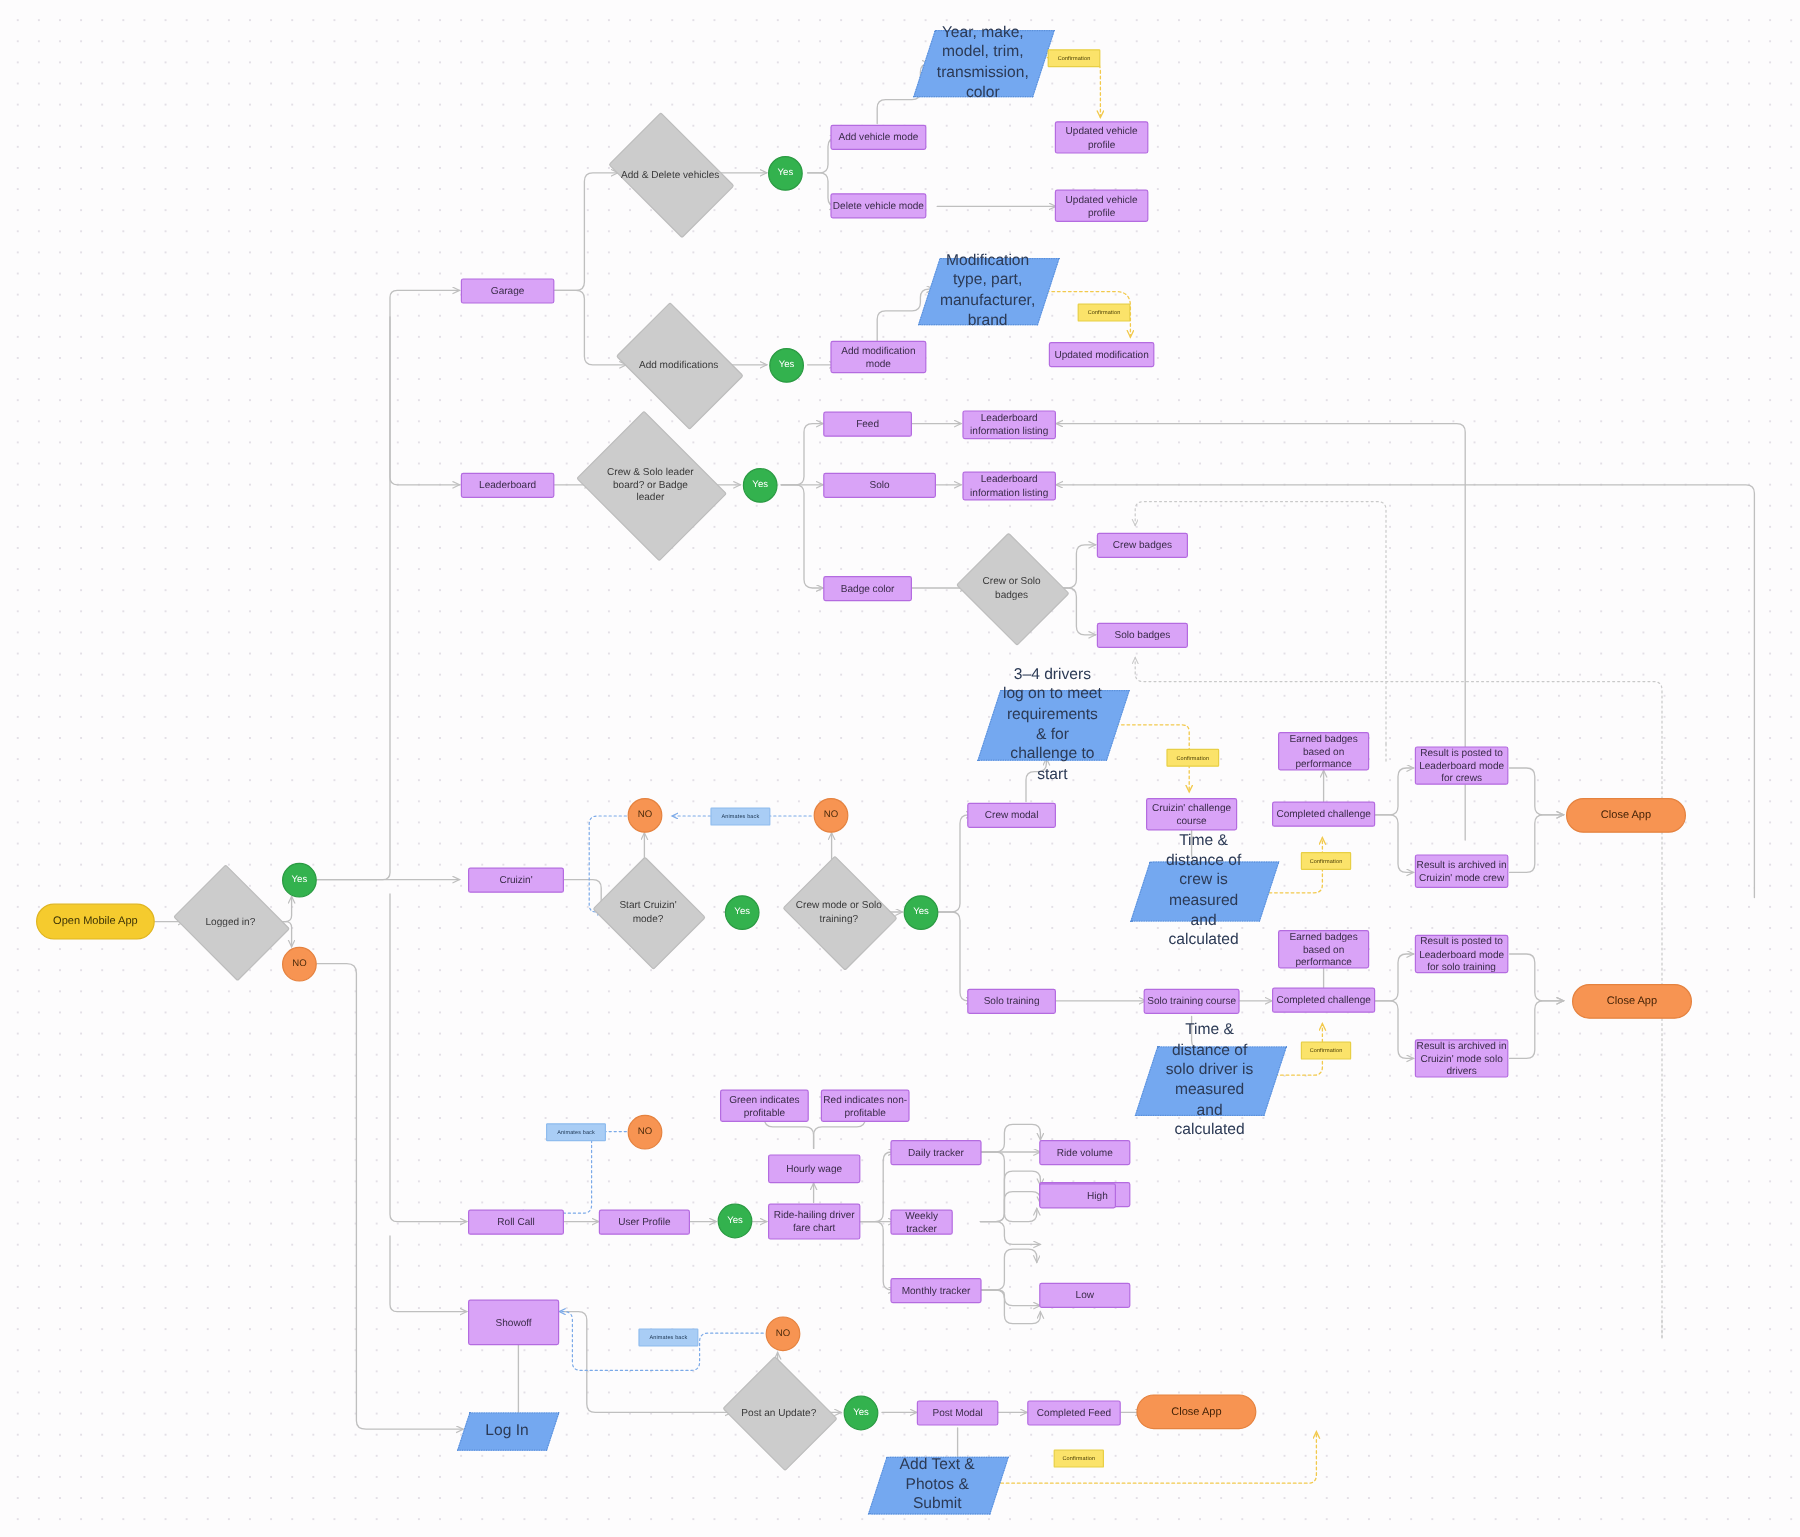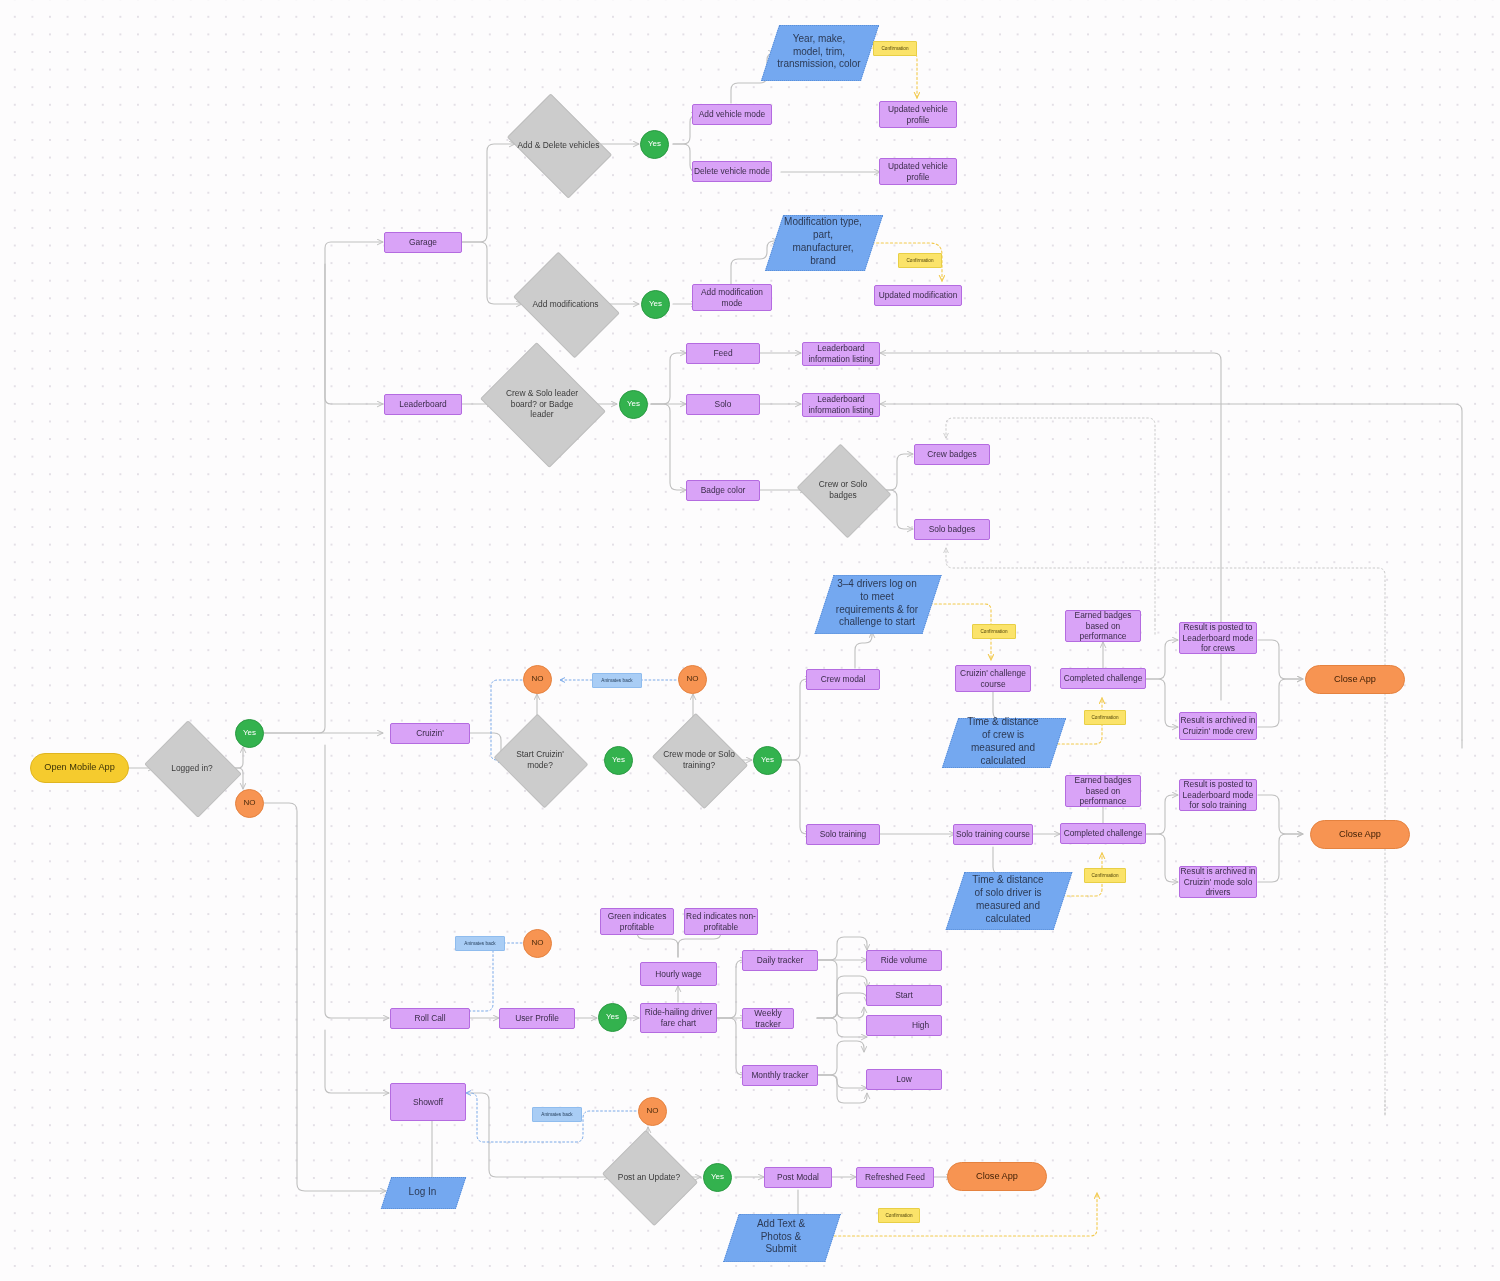--- a/index.html
+++ b/index.html
@@ -22,21 +22,21 @@
     background:#d9a3f7;border:1px solid #b46be0;border-radius:2px;
     color:#3b2c4a;font-size:8.4px;
   }
   
   .dec{background:transparent;color:#3a3a3a;font-size:8.4px;}
   .dec .dia{position:absolute;left:0;top:0;width:100%;height:100%;
     background:#cccccc;border:1px solid #bdbdbd;
     transform:rotate(45deg);border-radius:2px;}
   .dec span{position:relative;z-index:2;}
   
-  .data{color:#2c3a55;font-size:10px;}
+  .data{color:#2c3a55;font-size:13px;}
   .data .par{position:absolute;left:0;top:0;width:100%;height:100%;
      background:#74a8f0;border:1px dotted #5b8fd8;
      transform:skewX(-18deg);}
   .data span{position:relative;z-index:2;}
   
   .pill{border-radius:999px;font-size:9.2px;font-weight:normal;}
   .pill.start{background:#f5cb2e;border:1px solid #e0b520;color:#3d3307;}
   .pill.close{background:#f79452;border:1px solid #e5823f;color:#432207;}
   
   .circ{border-radius:50%;font-size:8px;}
@@ -289,21 +289,21 @@
       <div class="dia"></div>
       <span style="width:76px">Crew &amp; Solo leader board? or Badge leader</span>
     </div>
   <div class="node circ yes" style="left:619px;top:390px;width:29px;height:29px;">
       <span>Yes</span>
     </div>
 
   <div class="node proc" style="left:686px;top:343px;width:74px;height:21px;">
       <span>Feed</span>
     </div>
-  <div class="node proc" style="left:686px;top:394px;width:74px;height:21px;">
+  <div class="node proc" style="left:686px;top:394px;width:94px;height:21px;">
       <span>Solo</span>
     </div>
   <div class="node proc" style="left:686px;top:480px;width:74px;height:21px;">
       <span>Badge color</span>
     </div>
 
   <div class="node proc" style="left:802px;top:342px;width:78px;height:24px;">
       <span>Leaderboard information listing</span>
     </div>
   <div class="node proc" style="left:802px;top:393px;width:78px;height:24px;">
@@ -469,21 +469,21 @@
   <div class="node proc" style="left:742px;top:1065px;width:76px;height:21px;">
       <span>Monthly tracker</span>
     </div>
 
   <div class="node proc" style="left:866px;top:950px;width:76px;height:21px;">
       <span>Ride volume</span>
     </div>
   <div class="node proc" style="left:866px;top:985px;width:76px;height:21px;">
       <span>Start</span>
     </div>
-  <div class="node proc" style="left:866px;top:1015px;width:76px;height:21px;padding-left:33px;">
+  <div class="node proc" style="left:866px;top:986px;width:64px;height:21px;padding-left:33px;">
       <span>High</span>
     </div>
   <div class="node proc" style="left:866px;top:1069px;width:76px;height:21px;">
       <span>Low</span>
     </div>
 
   <div class="node proc" style="left:390px;top:1083px;width:76px;height:38px;">
       <span>Showoff</span>
     </div>
   <div class="node circ no" style="left:638px;top:1097px;width:29px;height:29px;">
@@ -508,20 +508,20 @@
   <div class="node data" style="left:731px;top:1214px;width:100px;height:46px;">
       <div class="par"></div>
       <span style="width:74px">Add Text &amp; Photos &amp; Submit</span>
     </div>
 
   <div class="tag conf" style="left:878px;top:1208px;width:40px;height:13px;">
       <span>Confirmation</span>
     </div>
 
   <div class="node proc" style="left:856px;top:1167px;width:78px;height:21px;">
-      <span>Refreshed Feed</span>
+      <span>Completed Feed</span>
     </div>
 
   <div class="node pill close" style="left:947px;top:1162px;width:100px;height:29px;">
       <span>Close App</span>
     </div>
 
 </div>
 
 </body></html>

